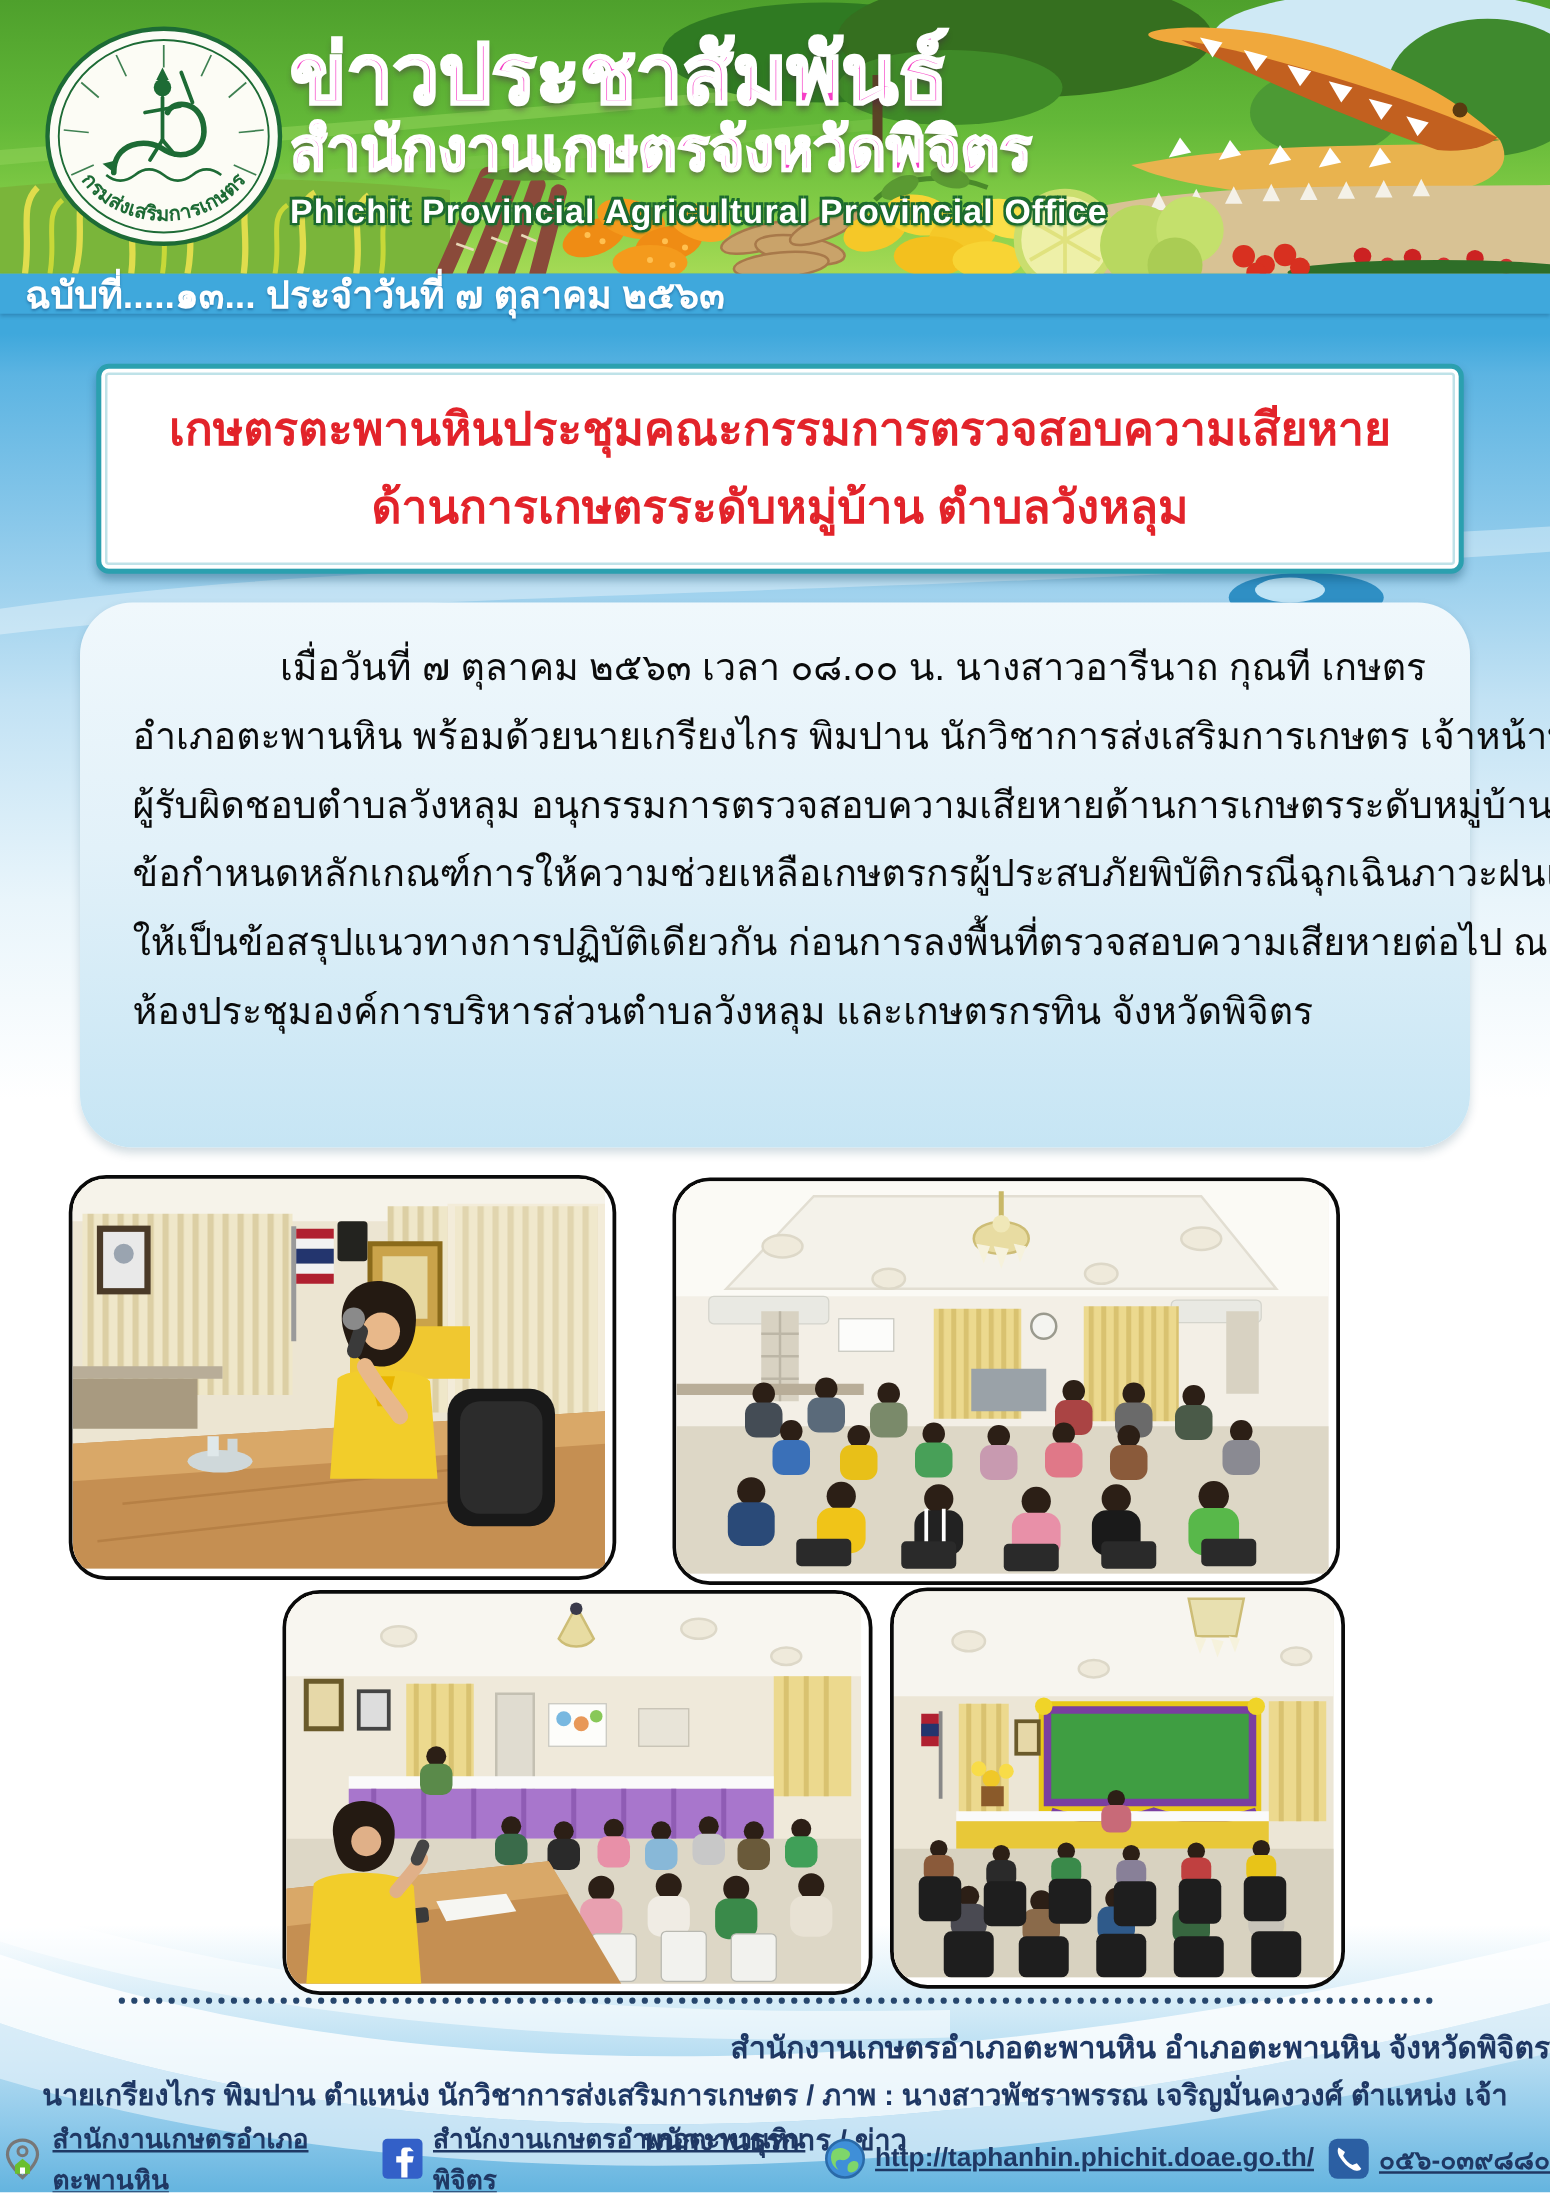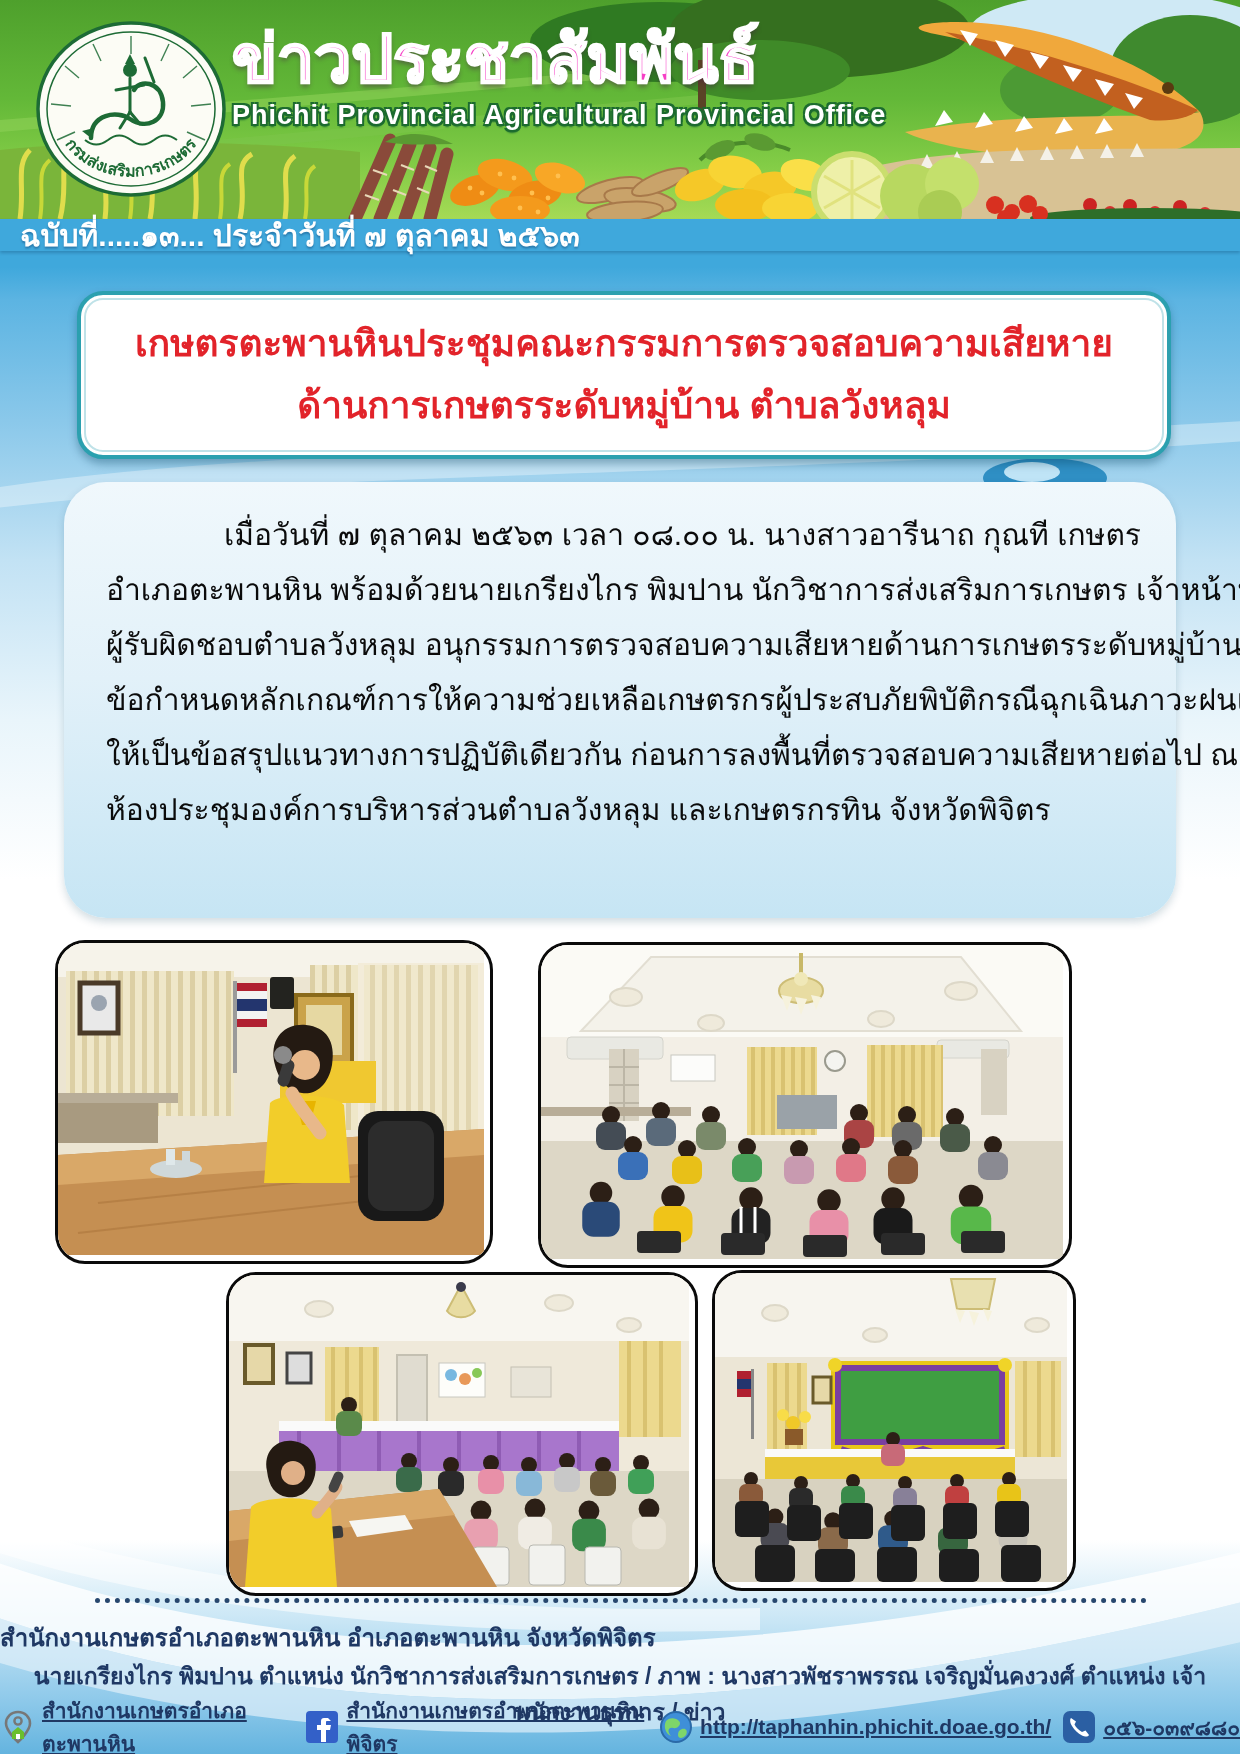--- a/index.html
+++ b/index.html
@@ -24,42 +24,42 @@
   .en-title{font-size:27px;font-weight:bold;color:#ffffff;letter-spacing:1px;margin-top:6px;
      text-shadow:-2px -2px 0 #1c6b2f,2px -2px 0 #1c6b2f,-2px 2px 0 #1c6b2f,2px 2px 0 #1c6b2f,0 3px 2px #1c6b2f;}
   .logo{position:absolute;left:33px;top:20px;width:196px;height:178px;}
   
   .issue-bar{position:absolute;left:0;top:219px;width:1240px;height:32px;background:#3fa8dc;
      display:flex;align-items:center;box-shadow:0 2px 3px rgba(0,40,80,.25);}
   .issue-bar span{color:#ffffff;font-size:30px;font-weight:bold;padding-left:20px;
      text-shadow:0 2px 2px rgba(0,40,90,.35);}
   
   .headline-box{position:absolute;left:77px;top:291px;width:1086px;height:160px;
-     background:#ffffff;border:4px solid #2ba0af;border-radius:26px;
+     background:#ffffff;border:4px solid #2ba0af;border-radius:10px;
      box-shadow:0 5px 8px rgba(0,60,90,.35), inset 0 0 0 3px #ffffff, inset 0 0 0 5px #bfe2e8;
      display:flex;flex-direction:column;justify-content:center;align-items:center;}
   .headline-box div{color:#e2232a;font-size:37px;font-weight:bold;line-height:62px;text-align:center;}
   
   .article-box{position:absolute;left:64px;top:482px;width:1112px;height:436px;
      background:linear-gradient(180deg,#f0f8fc 0%,#e2f1f9 45%,#c6e5f4 100%);
      border-radius:42px;box-shadow:0 4px 8px rgba(0,60,90,.18);
      padding:0;box-sizing:border-box;}
   .article-box .lines{padding:25px 40px 0 42px;}
   .article-box .l{font-size:30px;color:#0b0b0b;line-height:55px;white-space:nowrap;}
   .article-box .l.indent{padding-left:118px;}
   
   .photo{position:absolute;border:3px solid #0a0a0a;border-radius:30px;overflow:hidden;background:#fff;}
   .photo svg{display:block;}
   .photo1{left:55px;top:940px;width:432px;height:318px;}
   .photo2{left:538px;top:942px;width:528px;height:320px;}
   .photo3{left:226px;top:1272px;width:466px;height:318px;}
   .photo4{left:712px;top:1270px;width:358px;height:315px;}
   
   .dots{position:absolute;left:95px;top:1598px;width:1052px;border-top:5px dotted #27476e;}
-  .office-line{position:absolute;left:0;top:1618px;width:1240px;text-align:left;
+  .office-line{position:absolute;left:0;top:1618px;width:1240px;text-align:right;
      color:#1f3864;font-size:24px;font-weight:bold;}
   .credit-line{position:absolute;left:0;top:1658px;width:1240px;text-align:center;
      color:#1f3864;font-size:23px;font-weight:bold;}
   .contact-row{position:absolute;left:0;top:1694px;width:1240px;display:flex;
      justify-content:center;align-items:center;gap:10px;}
   .contact-item{display:flex;align-items:center;gap:6px;}
   .contact-item .ic{width:36px;height:36px;flex:0 0 auto;}
   .contact-item span.lbl{color:#1f3864;font-size:21px;font-weight:bold;text-decoration:underline;}
   
   .swoosh-top{position:absolute;left:0;top:400px;width:1240px;height:160px;pointer-events:none;}
@@ -265,20 +265,21 @@
       <defs>
           <path id="logoArc" d="M 20,96 A 79,72 0 0 0 176,96"></path>
         </defs>
       <text font-size="16" font-weight="bold" fill="#1d6b35" font-family="Liberation Sans, sans-serif">
         <textPath href="#logoArc" startOffset="50%" text-anchor="middle">กรมส่งเสริมการเกษตร</textPath>
       </text>
     </svg>
 
     <div class="hdr-text">
       <div class="th-title1">ข่าวประชาสัมพันธ์</div>
+      <div class="th-title2">สำนักงานเกษตรจังหวัดพิจิตร</div>
       <div class="en-title">Phichit Provincial Agricultural Provincial Office</div>
     </div>
   </div>
 
   <div class="issue-bar">
     <span>ฉบับที่.....๑๓... ประจำวันที่  ๗  ตุลาคม  ๒๕๖๓</span>
   </div>
 
   <svg class="swoosh-top" viewBox="0 0 1240 160">
     <path d="M-20,90 C300,40 700,55 1260,20 L1260,40 C700,80 300,70 -20,110 Z" fill="#ffffff" opacity=".35"></path>

